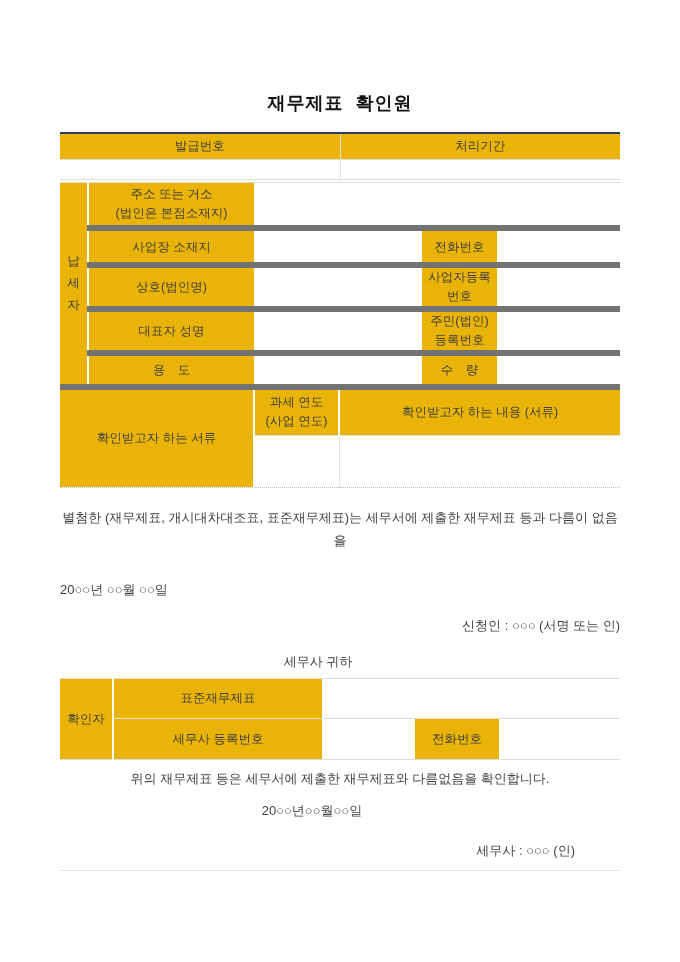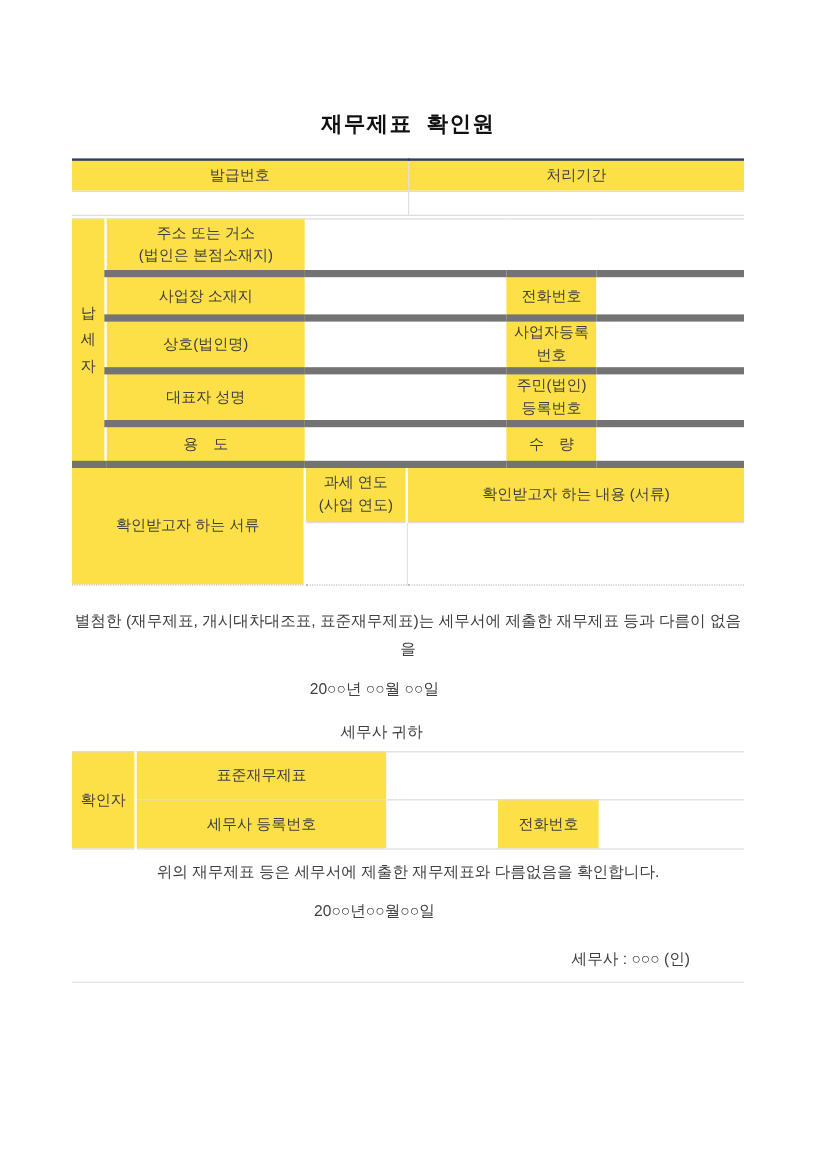--- a/index.html
+++ b/index.html
@@ -27,21 +27,21 @@
     line-height: 26px;
   }
   table {
     border-collapse: collapse;
     table-layout: fixed;
     width: 560px;
     font-size: 12.5px;
     color: #3f3f3f;
   }
   td { vertical-align: middle; text-align: center; line-height: 18px; }
-  .glabel { background: #fde047; }
+  .glabel { background: #eab308; }
   .val { background: #ffffff; }
 
   
   .issue-table { margin-top: 16px; border-top: 2px solid #2d3e5f; margin-bottom: 2px; }
   .issue-table td { border-bottom: 1px solid #dddddd; }
   .issue-table .hdr td { height: 26px; }
   .issue-table .empty td { height: 20px; background: #fff; }
   .issue-table td.vline { border-left: 1px solid #e0e0e0; }
 
   
@@ -67,21 +67,21 @@
   .doc-table .hdr td { height: 45px; }
   .doc-table .data td { height: 52px; border-bottom: 1px dotted #bdbdbd; }
   .doc-table td.gap-right { border-right: 2px solid #ffffff; }
   .doc-table td.line-right { border-right: 1px solid #e3e3e3; }
   .doc-table .group-cell { border-bottom: 1px dotted #bdbdbd; }
 
   
   p { font-size: 13px; line-height: 23px; color: #3f3f3f; }
   .stmt { margin-top: 18px; text-align: center; }
   .stmt .l2 { display: block; padding-right: 86px; }
-  .date1 { margin-top: 12px; text-align: center; padding-right: 56px; line-height: 20px; }
+  .date1 { margin-top: 28px; padding-right: 56px; line-height: 20px; }
   .applicant { margin-top: 16px; text-align: right; line-height: 20px; }
   .recipient { margin-top: 16px; text-align: center; padding-right: 44px; line-height: 20px; }
 
   
   .confirmer-table { margin-top: 6px; border-top: 1px solid #dddddd; }
   .confirmer-table td { border-bottom: 1px solid #dddddd; }
   .confirmer-table td.gap-right { border-right: 2px solid #ffffff; }
   .confirmer-table .r1 td { height: 40px; }
   .confirmer-table .r2 td { height: 41px; }
 
@@ -185,20 +185,21 @@
       <td class="val line-right"></td>
       <td class="val"></td>
     </tr>
   </tbody>
     </table>
 
   <p class="stmt">
     <span class="l1">별첨한 (재무제표, 개시대차대조표, 표준재무제표)는 세무서에 제출한 재무제표 등과 다름이 없음을</span>
   </p>
   <p class="date1">20○○년 ○○월 ○○일</p>
+  <p class="applicant">신청인 : ○○○ (서명 또는 인)</p>
   <p class="recipient">세무사 귀하</p>
 
   <table class="confirmer-table">
     <colgroup>
       <col style="width:53px">
         <col style="width:209px">
         <col style="width:93px">
         <col style="width:84px">
         <col style="width:121px">
     </colgroup>

